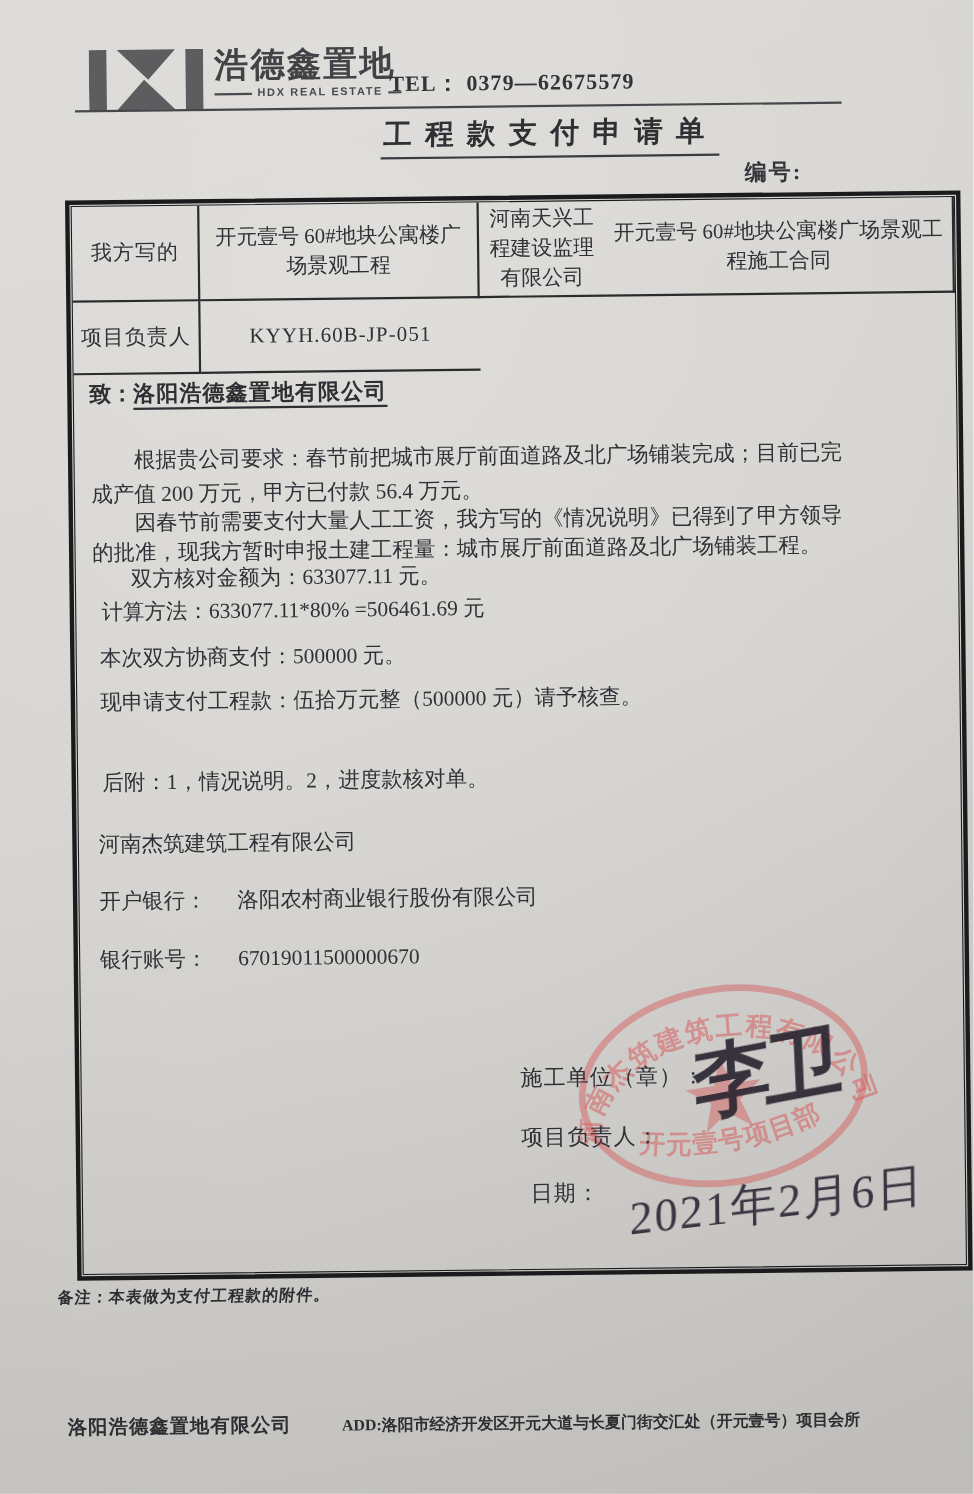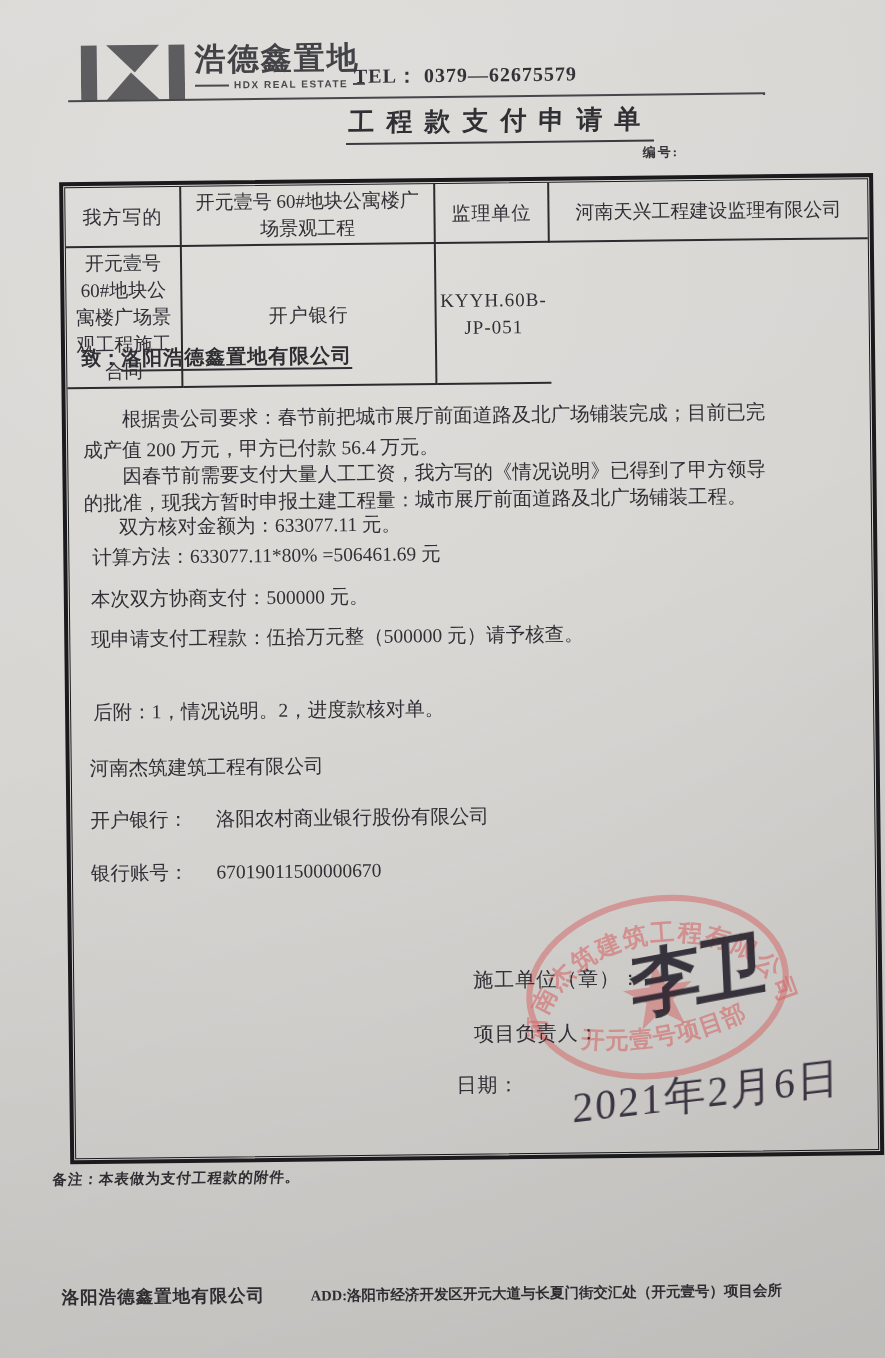--- a/index.html
+++ b/index.html
@@ -35,21 +35,21 @@
   }
   .tel{
     left:360px;top:62px;font-size:20px;font-weight:bold;letter-spacing:1px;color:#333338;
   }
   .header-rule{left:74px;top:96px;width:697px;height:2px;background:#47474b;}
   .title{
     left:352px;top:104px;font-size:26px;font-weight:bold;letter-spacing:12px;
     color:#2f2f34;border-bottom:2px solid #3a3a3f;padding:0 2px 3px 2px;
     transform:skewX(-2deg);
   }
-  .serial{left:648px;top:146px;font-size:13px;font-weight:bold;letter-spacing:2px;}
+  .serial{left:682px;top:146px;font-size:20px;font-weight:bold;letter-spacing:2px;}
   
   .bigbox{
     left:64px;top:178px;width:814px;height:982px;
     border:4px solid #1b1b1d;box-sizing:border-box;
   }
   .bigbox::before{
     content:"";position:absolute;inset:1px;border:1px solid #1b1b1d;pointer-events:none;
   }
   
   .grid{
@@ -113,24 +113,23 @@
   <div class="abs header-rule"></div>
 
   <div class="abs title">工程款支付申请单</div>
   <div class="abs serial">编号:</div>
 
   <div class="abs bigbox"></div>
 
   <div class="abs grid">
     <div class="cell lab">我方写的</div>
     <div class="cell">开元壹号 60#地块公寓楼广场景观工程</div>
-    <div class="cell lab">监理单位</div>
     <div class="cell last">河南天兴工程建设监理有限公司</div>
     <div class="cell bottomrow">开元壹号 60#地块公寓楼广场景观工程施工合同</div>
-    <div class="cell lab bottomrow">开户银行</div>
+    <div class="cell lab bottomrow">项目负责人</div>
     <div class="cell last bottomrow code">KYYH.60B-JP-051</div>
   </div>
 
   <div class="abs to-line">
     <span>致：</span><span class="uv">洛阳浩德鑫置地有限公司</span>
   </div>
 
   <div class="abs bline" style="left:124px;top:403px;">根据贵公司要求：春节前把城市展厅前面道路及北广场铺装完成；目前已完</div>
   <div class="abs bline" style="left:85px;top:434px;">成产值 200 万元，甲方已付款 56.4 万元。</div>
   <div class="abs bline" style="left:124px;top:460px;">因春节前需要支付大量人工工资，我方写的《情况说明》已得到了甲方领导</div>
@@ -155,21 +154,21 @@
       <textPath href="#arcTop" startOffset="50%" text-anchor="middle">河南杰筑建筑工程有限公司</textPath>
     </text>
     <polygon opacity="0.55" fill="#d4595a" points="150,82 158,106 184,106 163,121 171,146 150,131 129,146 137,121 116,106 142,106"></polygon>
     <text font-size="23" fill="#d4595a" opacity="0.62" font-weight="bold" letter-spacing="1">
       <textPath href="#arcBot" startOffset="50%" text-anchor="middle">开元壹号项目部</textPath>
     </text>
   </svg>
 
   <div class="abs siglabel" style="left:469px;top:967px;">施工单位（章）：</div>
   <div class="abs siglabel" style="left:469px;top:1021px;">项目负责人：</div>
-  <div class="abs siglabel" style="left:451px;top:1072px;">日期：</div>
+  <div class="abs siglabel" style="left:477px;top:1072px;">日期：</div>
 
   <div class="abs signer">李卫</div>
   <div class="abs hand-date">2021年2月6日</div>
 
   <div class="abs note">备注：本表做为支付工程款的附件。</div>
   <div class="abs foot-company">洛阳浩德鑫置地有限公司</div>
   <div class="abs foot-addr">ADD:洛阳市经济开发区开元大道与长夏门街交汇处（开元壹号）项目会所</div>
 
 </div>
 

